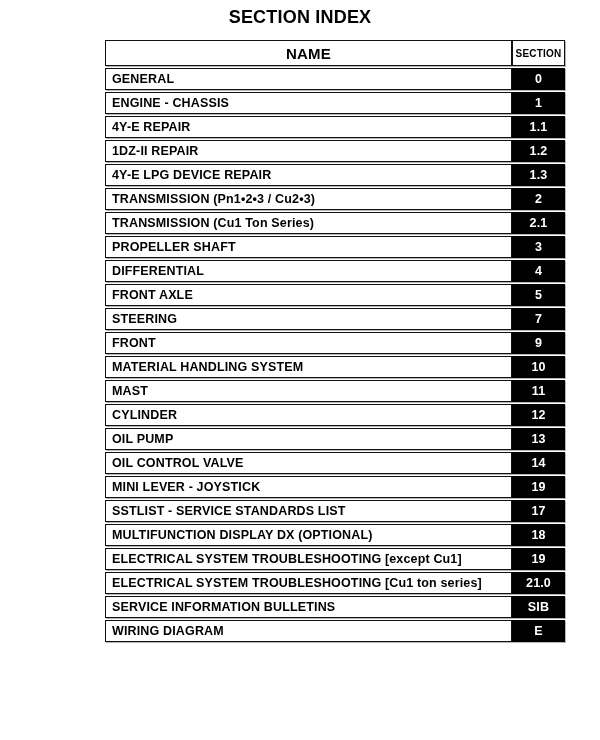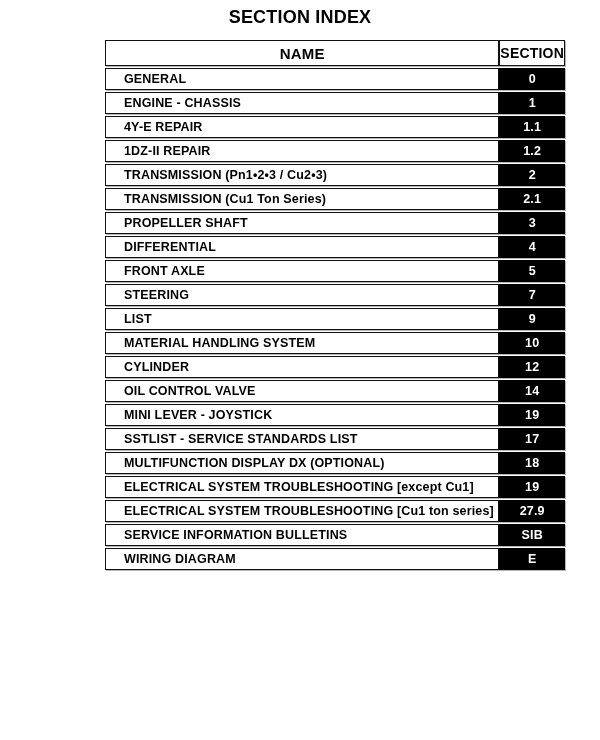--- a/index.html
+++ b/index.html
@@ -64,21 +64,21 @@
     font-size: 12.5px;
     font-weight: bold;
     letter-spacing: 0.15px;
     white-space: nowrap;
     overflow: hidden;
   }
 
   .cell-name { width: 407px; margin-left: 36px; }
   .cell-section { width: 53px; }
 
-  .name-box { padding-left: 18px; }
+  .name-box { padding-left: 6px; }
   .name-box.indent { }
 
   .section-box {
     justify-content: center;
     background: #000000;
     color: #ffffff;
     border: 1px solid #000000;
     font-size: 12.5px;
   }
 
@@ -96,21 +96,21 @@
   }
   .head-section-box {
     justify-content: center;
     background: #ffffff;
     color: #000000;
     border: 1px solid #111111;
     font-size: 9.5px;
     font-weight: bold;
     letter-spacing: 0.2px;
   }
-  .head-row .head-section-box { font-size: 14px; }
+  .head-row .head-section-box { font-size: 10px; }
 </style>
 </head>
 <body>
 
 <div id="page">
 
   <div class="doc-title">SECTION INDEX</div>
 
   <table class="index-table">
     <tbody>
@@ -149,20 +149,28 @@
         <tr>
           <td class="cell-name">
             <div class="box name-box indent">1DZ-II REPAIR</div>
           </td>
           <td class="cell-section">
             <div class="box section-box">1.2</div>
           </td>
         </tr>
         <tr>
           <td class="cell-name">
+            <div class="box name-box indent">4Y-E LPG DEVICE REPAIR</div>
+          </td>
+          <td class="cell-section">
+            <div class="box section-box">1.3</div>
+          </td>
+        </tr>
+        <tr>
+          <td class="cell-name">
             <div class="box name-box">TRANSMISSION (Pn1•2•3 / Cu2•3)</div>
           </td>
           <td class="cell-section">
             <div class="box section-box">2</div>
           </td>
         </tr>
         <tr>
           <td class="cell-name">
             <div class="box name-box">TRANSMISSION (Cu1 Ton Series)</div>
           </td>
@@ -197,44 +205,60 @@
         <tr>
           <td class="cell-name">
             <div class="box name-box">STEERING</div>
           </td>
           <td class="cell-section">
             <div class="box section-box">7</div>
           </td>
         </tr>
         <tr>
           <td class="cell-name">
-            <div class="box name-box">LIST</div>
+            <div class="box name-box">FRONT</div>
           </td>
           <td class="cell-section">
             <div class="box section-box">9</div>
           </td>
         </tr>
         <tr>
           <td class="cell-name">
             <div class="box name-box">MATERIAL HANDLING SYSTEM</div>
           </td>
           <td class="cell-section">
             <div class="box section-box">10</div>
           </td>
         </tr>
         <tr>
           <td class="cell-name">
+            <div class="box name-box">MAST</div>
+          </td>
+          <td class="cell-section">
+            <div class="box section-box">11</div>
+          </td>
+        </tr>
+        <tr>
+          <td class="cell-name">
             <div class="box name-box">CYLINDER</div>
           </td>
           <td class="cell-section">
             <div class="box section-box">12</div>
           </td>
         </tr>
         <tr>
           <td class="cell-name">
+            <div class="box name-box">OIL PUMP</div>
+          </td>
+          <td class="cell-section">
+            <div class="box section-box">13</div>
+          </td>
+        </tr>
+        <tr>
+          <td class="cell-name">
             <div class="box name-box">OIL CONTROL VALVE</div>
           </td>
           <td class="cell-section">
             <div class="box section-box">14</div>
           </td>
         </tr>
         <tr>
           <td class="cell-name">
             <div class="box name-box">MINI LEVER - JOYSTICK</div>
           </td>
@@ -264,21 +288,21 @@
           </td>
           <td class="cell-section">
             <div class="box section-box">19</div>
           </td>
         </tr>
         <tr>
           <td class="cell-name">
             <div class="box name-box">ELECTRICAL SYSTEM TROUBLESHOOTING [Cu1 ton series]</div>
           </td>
           <td class="cell-section">
-            <div class="box section-box">27.9</div>
+            <div class="box section-box">21.0</div>
           </td>
         </tr>
         <tr>
           <td class="cell-name">
             <div class="box name-box">SERVICE INFORMATION BULLETINS</div>
           </td>
           <td class="cell-section">
             <div class="box section-box">SIB</div>
           </td>
         </tr>

